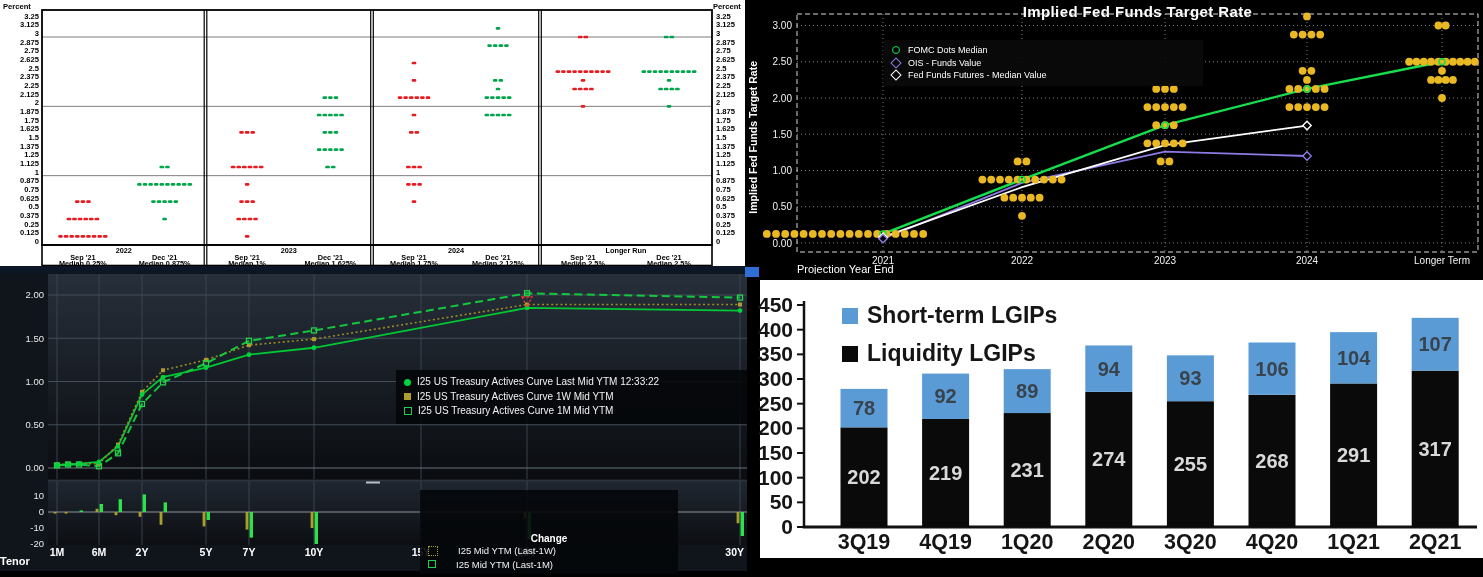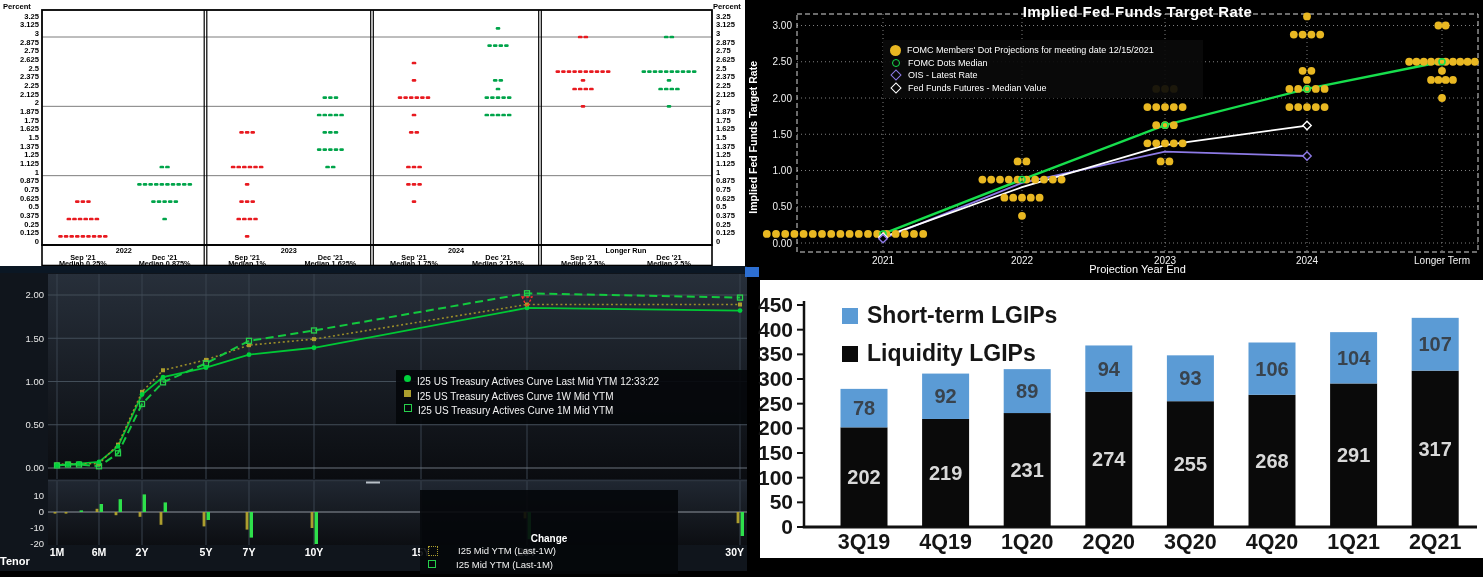--- a/index.html
+++ b/index.html
@@ -21,34 +21,34 @@
   .lgx{font-size:21.5px;font-weight:bold;fill:#151515;}
   .lgvl{font-size:20px;font-weight:bold;fill:#d9d9d9;}
   .lgvd{font-size:20px;font-weight:bold;fill:#39434d;}
   .dp-percent{position:absolute;top:2px;font-size:7.6px;font-weight:bold;color:#000;}
   .dp-percent.left{left:3px;} .dp-percent.right{left:713px;}
   .if-title{position:absolute;left:52px;top:3px;width:681px;text-align:center;
             font-size:15px;font-weight:bold;color:#fff;letter-spacing:.4px;}
   .if-ylabel{position:absolute;left:2px;top:0;height:274px;display:flex;align-items:center;}
   .if-ylabel span{writing-mode:vertical-rl;transform:rotate(180deg);
             font-size:10.5px;font-weight:bold;color:#fff;}
-  .if-xlabel{position:absolute;left:52px;top:263px;width:681px;text-align:center;
+  .if-xlabel{position:absolute;left:52px;top:263px;width:681px;text-align:left;
             font-size:11px;color:#fff;}
   .if-legend{position:absolute;left:138px;top:40px;width:306px;background:rgba(10,10,10,.92);
             padding:4px 7px;}
   .if-legend .row{display:flex;align-items:center;gap:6px;font-size:9px;color:#fff;
             line-height:12.5px;white-space:nowrap;}
   .mk{flex:0 0 auto;display:inline-block;}
   .mk-bigdot{width:11px;height:11px;border-radius:50%;background:#e9b822;}
   .mk-ocirc{width:6px;height:6px;border:1.6px solid #17de4d;border-radius:50%;margin:0 2px;}
   .mk-odia-p{width:6px;height:6px;border:1.3px solid #8d7ae6;transform:rotate(45deg);margin:0 2px;}
   .mk-odia-w{width:6px;height:6px;border:1.3px solid #fff;transform:rotate(45deg);margin:0 2px;}
   .cv-legend{position:absolute;left:396px;top:104px;width:352px;background:rgba(4,7,10,.9);
             padding:5px 8px;}
-  .cv-legend .row{display:flex;align-items:flex-start;gap:6px;font-size:10px;color:#f2f2f2;
+  .cv-legend .row{display:flex;align-items:center;gap:6px;font-size:10px;color:#f2f2f2;
             line-height:14.5px;white-space:nowrap;}
   .mk-gdot{width:7px;height:7px;border-radius:50%;background:#00d23c;}
   .mk-osq-fill{width:7px;height:7px;background:#ac9e2e;}
   .mk-osq-open{width:6px;height:6px;border:1.5px solid #27d04b;}
   .mk-osq-dotolive{width:8px;height:8px;border:1.5px dotted #ac9e2e;}
   .cv-chg-legend{position:absolute;left:420px;top:224px;width:242px;background:rgba(4,7,10,.9);
             padding:3px 8px;}
   .cv-chg-legend .title{text-align:center;font-size:10px;font-weight:bold;color:#fff;margin-top:40px;}
   .cv-chg-legend .row{display:flex;align-items:center;gap:20px;font-size:9.5px;color:#f2f2f2;
             line-height:13.5px;white-space:nowrap;}
@@ -432,30 +432,26 @@
         <path d="M138,234.45000000000002 L142.2,238.65 L138,242.85 L133.8,238.65 Z" fill="#000" stroke="#8d7ae6" stroke-width="1.4"></path>
         <path d="M562,151.8 L566.2,156 L562,160.2 L557.8,156 Z" fill="#000" stroke="#8d7ae6" stroke-width="1.4"></path>
       </svg>
     <div class="if-title">Implied Fed Funds Target Rate</div>
     <div class="if-ylabel">
       <span>Implied Fed Funds Target Rate</span>
     </div>
     <div class="if-xlabel">Projection Year End</div>
     <div class="if-legend">
       <div class="row">
-        <span class="mk mk-bigdot"></span>
-        <span>FOMC Members' Dot Projections for meeting date 12/15/2021</span>
-      </div>
-      <div class="row">
         <span class="mk mk-ocirc"></span>
         <span>FOMC Dots Median</span>
       </div>
       <div class="row">
         <span class="mk mk-odia-p"></span>
-        <span>OIS - Latest Rate</span>
+        <span>OIS - Funds Value</span>
       </div>
       <div class="row">
         <span class="mk mk-odia-w"></span>
         <span>Fed Funds Futures - Median Value</span>
       </div>
     </div>
   </div>
 
   <div class="q" id="q3">
     <svg id="svg3" width="747" height="311" viewBox="0 0 747 311">

